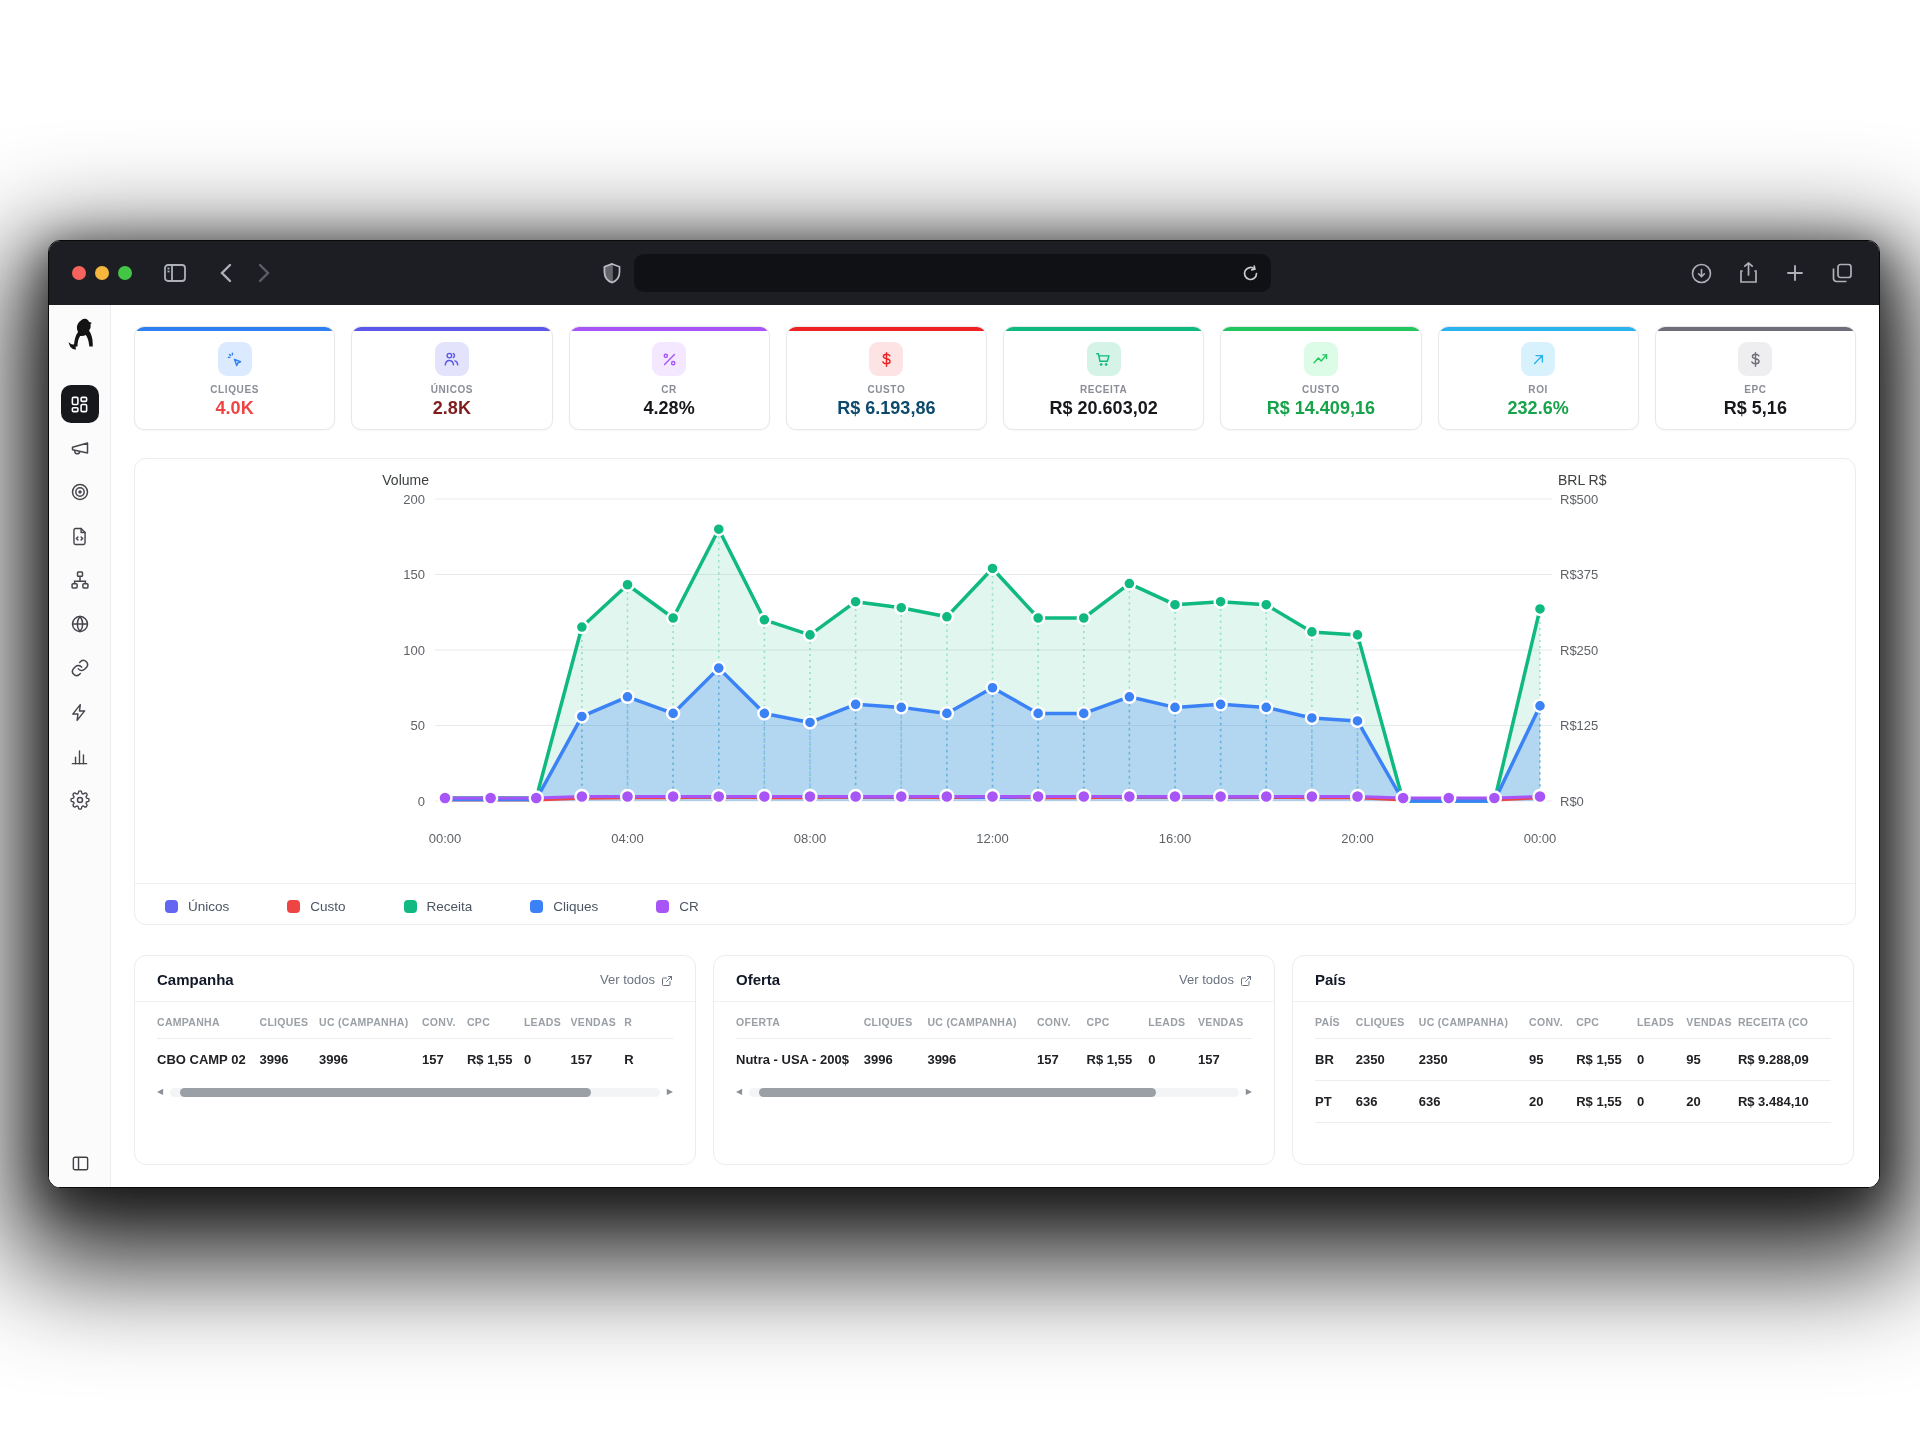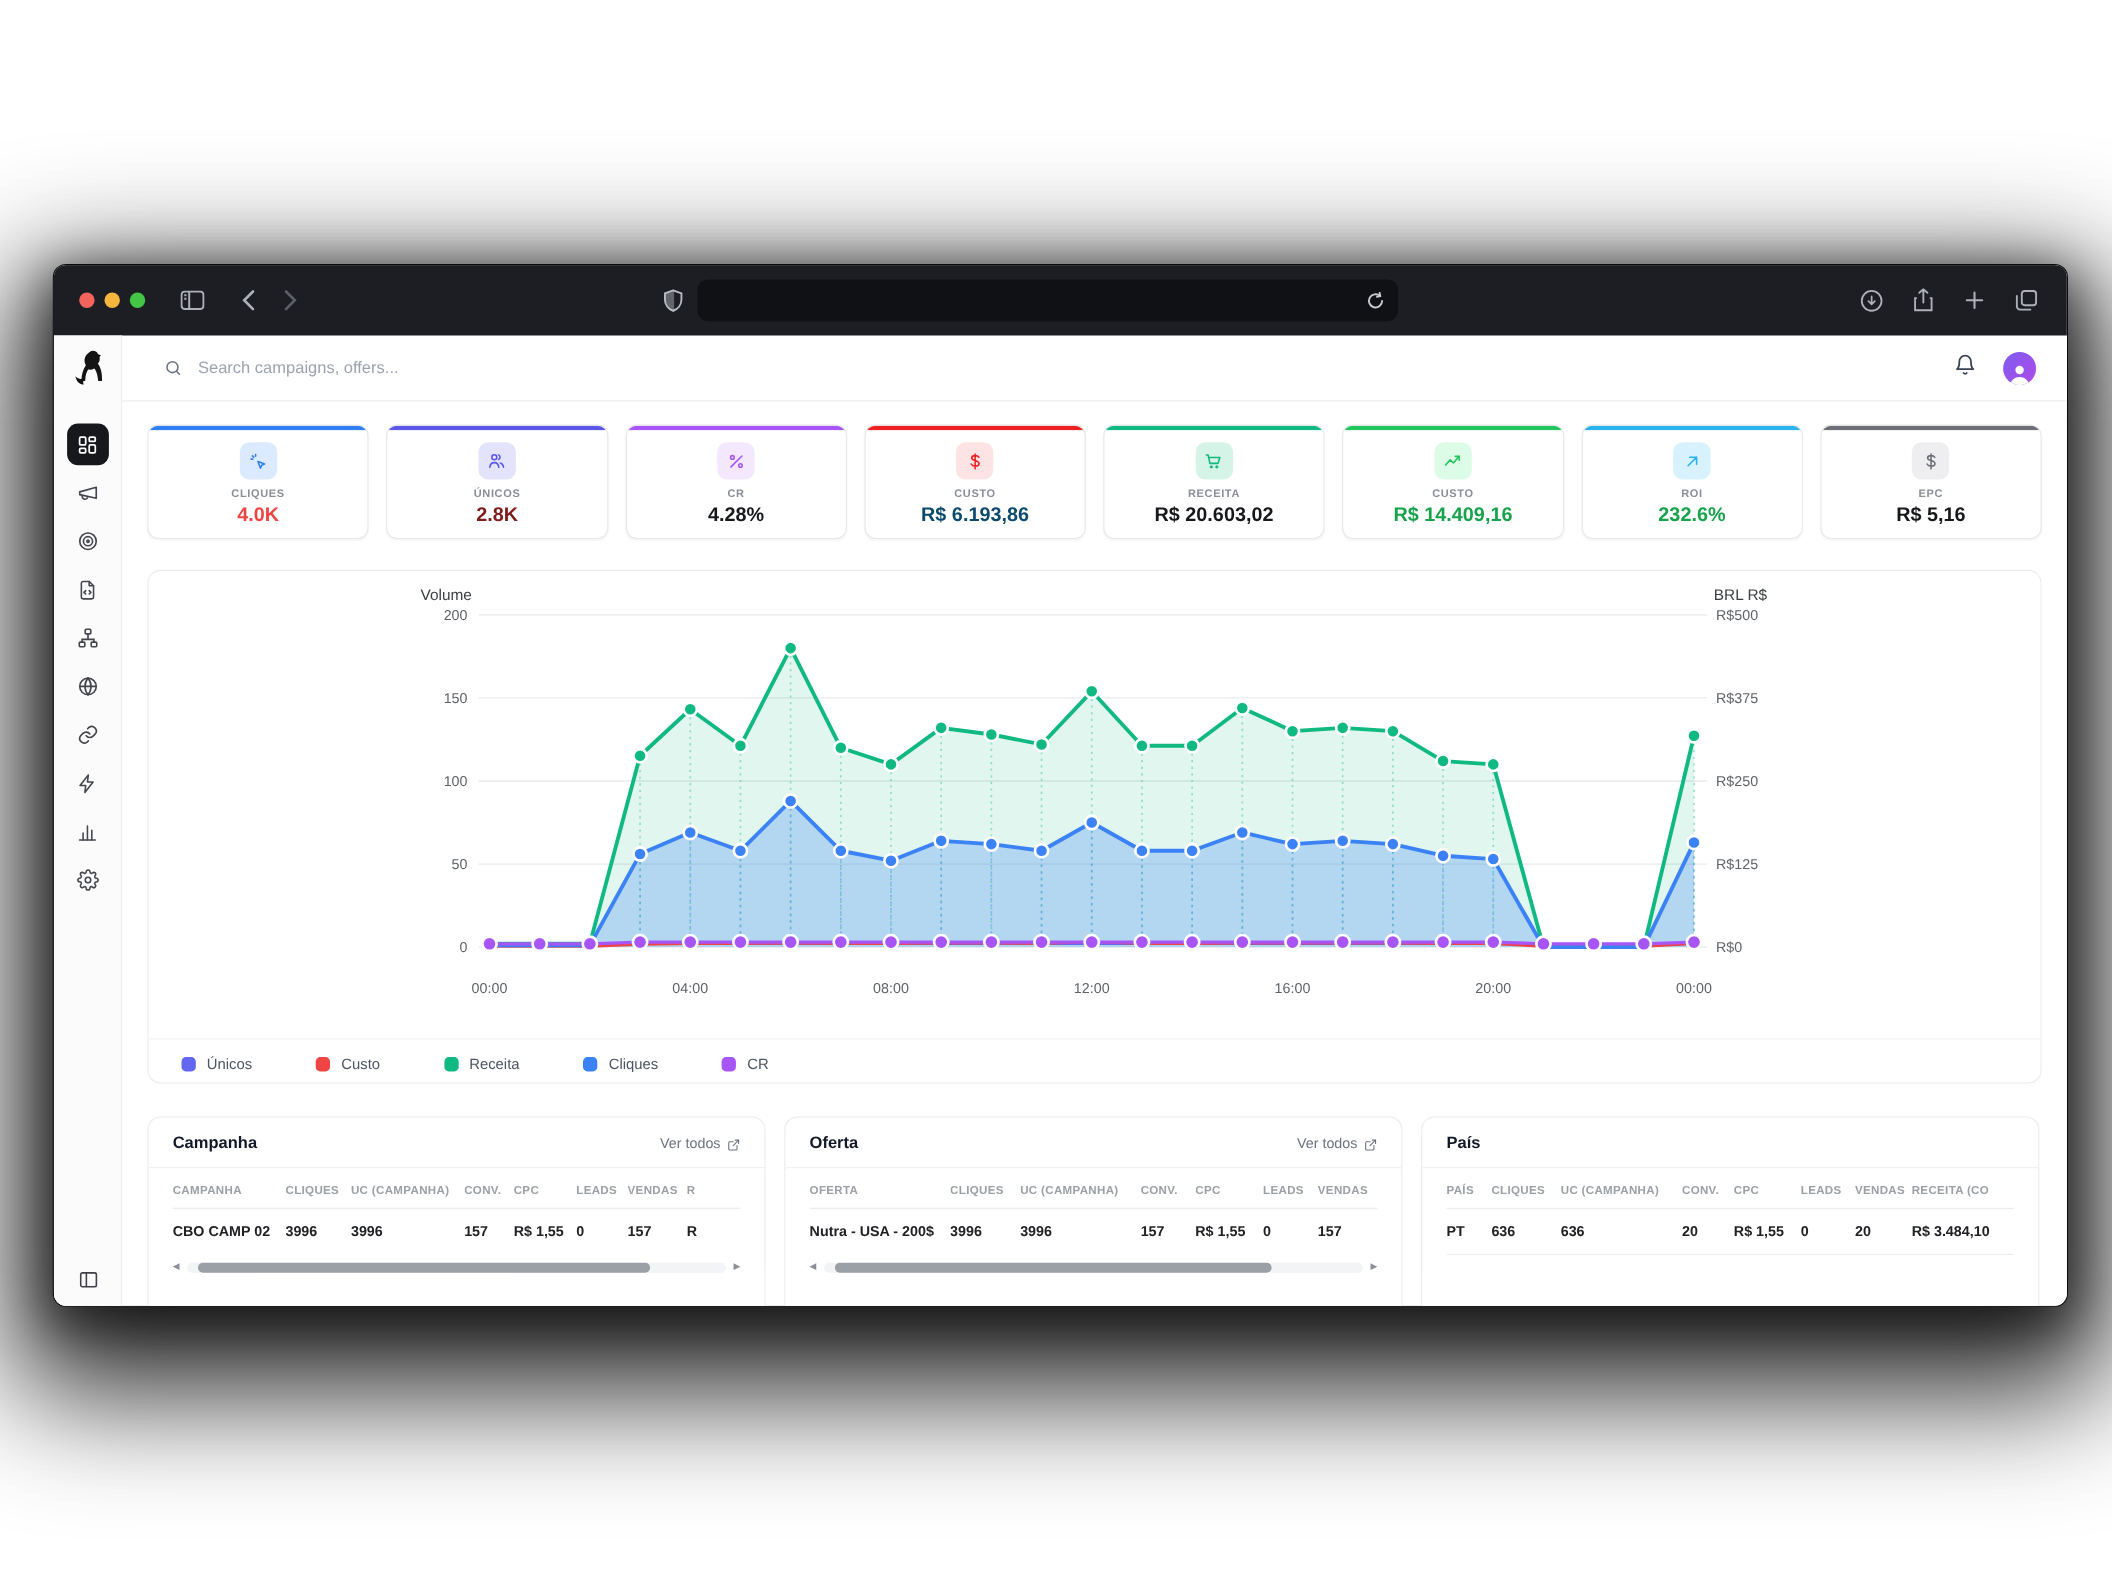--- a/index.html
+++ b/index.html
@@ -222,43 +222,20 @@
       </nav>
       <div class="sidebar-bottom">
         <svg width="19" height="19" viewBox="0 0 24 24" fill="none" stroke="currentColor" stroke-width="1.8">
             <rect x="3" y="4" width="18" height="16" rx="2"></rect>
             <line x1="9.5" y1="4" x2="9.5" y2="20"></line>
           </svg>
       </div>
     </aside>
 
     <div class="main">
-      <header class="topbar">
-        <div class="search-wrap">
-          <svg width="17" height="17" viewBox="0 0 24 24" fill="none" stroke="#6b7280" stroke-width="2" stroke-linecap="round">
-              <circle cx="11" cy="11" r="7"></circle>
-              <path d="m20 20-3.8-3.8"></path>
-            </svg>
-          <input type="text" placeholder="Search campaigns, offers..." style="">
-        </div>
-        <div class="topbar-right">
-          <span>
-            <svg width="21" height="22" viewBox="0 0 24 24" fill="none" stroke="#374151" stroke-width="1.8" stroke-linecap="round" stroke-linejoin="round">
-                <path d="M18 8a6 6 0 0 0-12 0c0 7-2.5 8-2.5 8h17S18 15 18 8"></path>
-                <path d="M13.7 20a2 2 0 0 1-3.4 0"></path>
-              </svg>
-          </span>
-          <span class="avatar">
-            <svg width="22" height="20" viewBox="0 0 24 22" fill="#ffffff">
-                <circle cx="12" cy="7" r="4.2"></circle>
-                <path d="M2.5 22c.8-5 4.6-8 9.5-8s8.7 3 9.5 8z"></path>
-              </svg>
-          </span>
-        </div>
-      </header>
 
       <div class="content">
         <div id="kpiRow" class="kpi-row">
             <div class="kpi-card">
               <div class="kpi-accent" style="background: rgb(47, 127, 242);"></div>
               <div class="kpi-chip" style="background: rgb(219, 234, 254);">
                 <svg width="17" height="17" viewBox="0 0 24 24" stroke="#2f7ff2" fill="#2f7ff2">
                   <path d="M9 3.2v2.2M4.9 4.9l1.6 1.6M3.2 9h2.2M12 12l8.5 3.2-3.7 1.6-1.6 3.7z" fill="none" stroke-width="2" stroke-linecap="round" stroke-linejoin="round"></path>
                 </svg>
               </div>
@@ -639,20 +616,30 @@
                       <th>UC (CAMPANHA)</th>
                       <th>CONV.</th>
                       <th>CPC</th>
                       <th>LEADS</th>
                       <th>VENDAS</th>
                       <th>RECEITA (CO</th>
                     </tr>
                   </thead>
                   <tbody>
                     <tr class="bordered">
+                      <td>BR</td>
+                      <td>2350</td>
+                      <td>2350</td>
+                      <td>95</td>
+                      <td>R$ 1,55</td>
+                      <td>0</td>
+                      <td>95</td>
+                      <td>R$ 9.288,09</td>
+                    </tr>
+                    <tr class="bordered">
                       <td>PT</td>
                       <td>636</td>
                       <td>636</td>
                       <td>20</td>
                       <td>R$ 1,55</td>
                       <td>0</td>
                       <td>20</td>
                       <td>R$ 3.484,10</td>
                     </tr>
                   </tbody>

